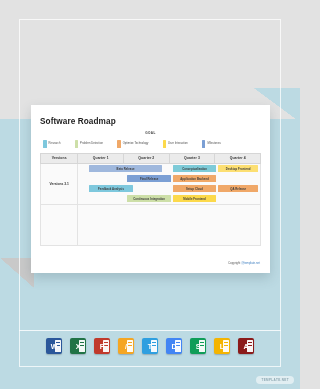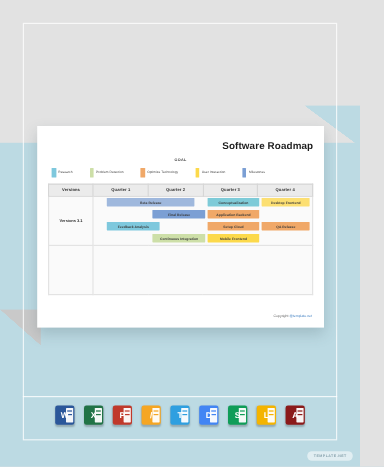--- a/index.html
+++ b/index.html
@@ -39,21 +39,21 @@
 
   
   #doc-card {
     position:absolute; left:31px; top:105px; width:239px; height:168px;
     background:#ffffff;
     box-shadow:0 5px 11px rgba(60,80,90,.22);
   }
   #doc-inner { padding:9px 9px 0 9px; }
 
   #doc-title {
-    text-align:right; font-size:8.2px; font-weight:bold; color:#1d1d1d;
+    text-align:left; font-size:8.2px; font-weight:bold; color:#1d1d1d;
     letter-spacing:.1px; margin-top:3px;
   }
   #doc-goal {
     text-align:center; font-size:3.1px; font-weight:bold; color:#3a3a3a;
     letter-spacing:.35px; margin-top:5px;
   }
 
   
   #legend {
     display:flex; align-items:center; gap:0;

